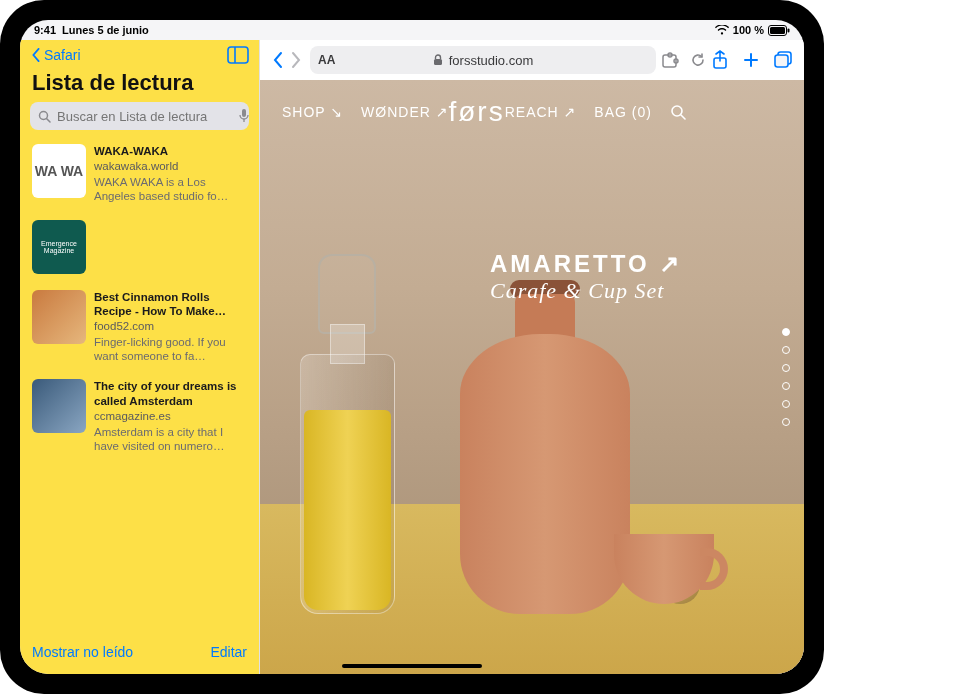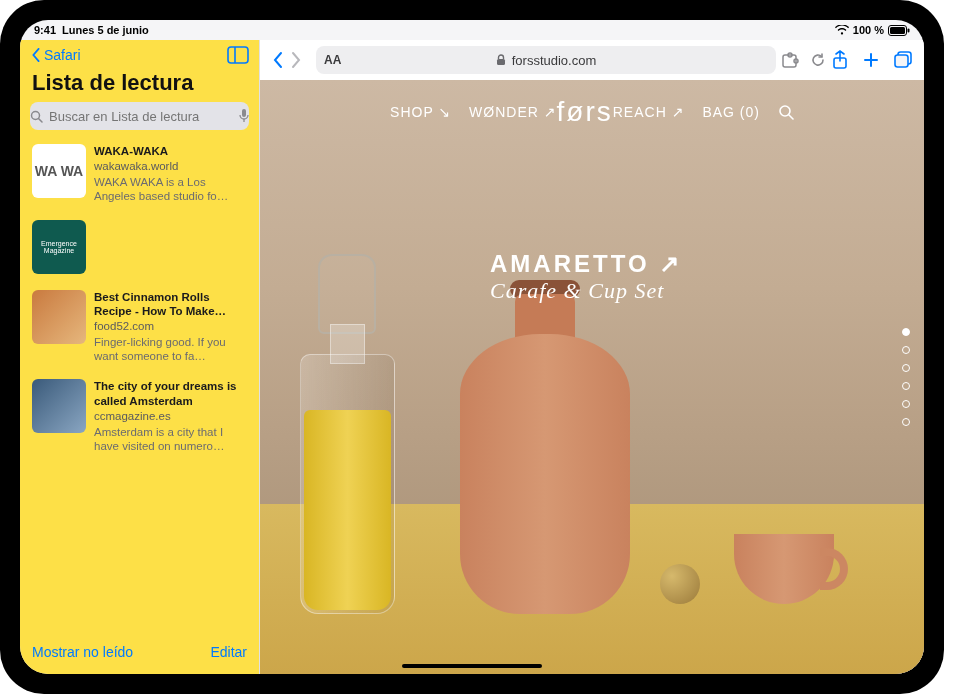--- a/index.html
+++ b/index.html
@@ -1,49 +1,49 @@
 <!DOCTYPE html>
 <html><head>
 <meta charset="utf-8">
 <style>
   * { box-sizing: border-box; margin: 0; padding: 0; }
   html, body { width: 960px; height: 694px; font-family: -apple-system, "Helvetica Neue", Arial, sans-serif; background:#fff; }
   .device {
-    width: 944px; height: 694px; background:#000; border-radius:44px; padding:20px; position:relative;
+    width: 824px; height: 694px; background:#000; border-radius:44px; padding:20px; position:relative;
   }
   .screen { width:100%; height:100%; background:#f5f5f7; border-radius:28px; overflow:hidden; position:relative; display:flex; flex-direction:column; }
   
   .statusbar { height:20px; display:flex; justify-content:space-between; align-items:center; font-size:11px; font-weight:600; padding:0 14px; color:#000; }
   .statusbar .right { display:flex; align-items:center; gap:4px; }
   .grabber { position:absolute; top:24px; left:50%; transform:translateX(-50%); color:#bbb; font-size:10px; letter-spacing:2px;}
   .content { flex:1; display:flex; min-height:0; }
   
   .sidebar { width:240px; background:#fde047; display:flex; flex-direction:column; border-right:1px solid #e0e0e4;}
   .sb-top { display:flex; align-items:center; justify-content:space-between; padding:6px 10px 2px 10px; }
   .sb-back { display:flex; align-items:center; gap:2px; color:#007aff; font-size:14px; }
   .sb-back svg { width:12px; height:14px; }
   .icon-btn { color:#007aff; display:flex; align-items:center; justify-content:center; }
   .sb-title { font-size:22px; font-weight:700; padding:4px 12px 6px 12px; color:#111;}
-  .search { margin:0 10px 6px 10px; background:#e3e3e8; border-radius:8px; height:28px; display:flex; align-items:center; padding:0 0; gap:6px; color:#8a8a8e; font-size:13px;}
+  .search { margin:0 10px 6px 10px; background:#e3e3e8; border-radius:8px; height:28px; display:flex; align-items:center; padding:0 8px; gap:6px; color:#8a8a8e; font-size:13px;}
   .search input { border:none; background:transparent; flex:1; font-size:13px; color:#8a8a8e; outline:none;}
   .list { flex:1; overflow:hidden; }
   .item { display:flex; gap:8px; padding:8px 12px; }
   .item.selected { background:#d8d8dc; }
   .thumb { width:54px; height:54px; border-radius:6px; background:#cfcfd4; flex-shrink:0; display:flex; align-items:center; justify-content:center; font-size:7px; color:#555; overflow:hidden;}
   .item-text { font-size:11.5px; line-height:1.25; color:#6b6b70; min-width:0;}
   .item-text .title { font-weight:700; color:#1a1a1d; display:-webkit-box; -webkit-line-clamp:2; -webkit-box-orient:vertical; overflow:hidden;}
   .item-text .site { color:#5a5a5f; margin:1px 0;}
   .item-text .desc { display:-webkit-box; -webkit-line-clamp:2; -webkit-box-orient:vertical; overflow:hidden;}
   .sb-footer { display:flex; justify-content:space-between; padding:10px 12px 14px 12px; font-size:14px; color:#007aff;}
   
   .main { flex:1; display:flex; flex-direction:column; background:#fff; min-width:0;}
   .toolbar { height:40px; display:flex; align-items:center; gap:6px; padding:0 10px;}
   .nav-arrows { display:flex; gap:2px; color:#b8b8bc;}
   .nav-arrows .active { color:#007aff;}
-  .urlbar { flex:1; height:28px; background:#eeeef0; border-radius:8px; display:flex; align-items:center; justify-content:center; gap:6px; font-size:13px; color:#3a3a3c; position:relative;margin-left:6px;}
+  .urlbar { flex:1; height:28px; background:#eeeef0; border-radius:8px; display:flex; align-items:center; justify-content:center; gap:6px; font-size:13px; color:#3a3a3c; position:relative;}
   .urlbar .aa { position:absolute; left:8px; color:#3a3a3c; font-size:12px; font-weight:600;}
   .tool-icons { display:flex; gap:14px; color:#007aff; align-items:center;}
   .tool-icons.gray { color:#8a8a8e; }
   .page { flex:1; position:relative; overflow:hidden; }
   .hero { position:absolute; inset:0; background: linear-gradient(180deg, #cdb9a4 0%, #c3ac93 35%, #b79f85 60%, #a08a6f 100%);}
   
   .cloth { position:absolute; left:0; right:0; bottom:0; height:170px; background:linear-gradient(180deg,#d8b95f 0%, #cca64a 100%); }
   .carafe { position:absolute; left:200px; bottom:60px; width:170px; height:320px; }
   .carafe .neck { position:absolute; top:0; left:55px; width:60px; height:50px; background:#c57b56; border-radius:8px 8px 0 0;}
   .carafe .lid { position:absolute; top:-14px; left:50px; width:70px; height:18px; background:#8a5238; border-radius:10px;}
@@ -51,21 +51,21 @@
   .cup { position:absolute; right:70px; bottom:70px; width:120px; height:80px;}
   .cup .bowl { position:absolute; left:0; bottom:0; width:100px; height:70px; background:linear-gradient(90deg,#c9825e,#d69873,#c9825e); border-radius:0 0 50px 50px;}
   .cup .handle { position:absolute; right:6px; bottom:14px; width:28px; height:42px; border:8px solid #cc8762; border-left:none; border-radius:0 24px 24px 0;}
   .bottle { position:absolute; left:40px; bottom:60px; width:95px; height:360px;}
   .bottle .glass { position:absolute; bottom:0; width:95px; height:260px; background:linear-gradient(90deg, rgba(255,255,255,0.2), rgba(0,0,0,0.05)); border-radius:10px 10px 18px 18px; border:1px solid rgba(255,255,255,0.4);}
   .bottle .oil { position:absolute; bottom:4px; left:4px; right:4px; height:200px; background:linear-gradient(90deg,#d9b624,#efd254,#d9b624); border-radius:6px 6px 14px 14px;}
   .bottle .label { position:absolute; bottom:20px; left:8px; right:8px; height:130px; background:#efe9d4; border-radius:3px; font-size:8px; color:#7a6a3a; display:flex; flex-direction:column; align-items:center; justify-content:flex-end; padding:6px; text-align:center; gap:2px;}
   .bottle .neck { position:absolute; top:70px; left:30px; width:35px; height:40px; background:rgba(255,255,255,0.25); border:1px solid rgba(255,255,255,0.4);}
   .bottle .cap { position:absolute; top:0; left:18px; width:58px; height:80px; border:2px solid #b9b0a2; border-radius:14px 14px 6px 6px; background:rgba(255,255,255,0.04);}
   .fruit { position:absolute; left:400px; bottom:70px; width:40px; height:40px; background:radial-gradient(circle at 30% 30%, #d6b96c, #9b7a3a); border-radius:50%;}
-  .site-nav { position:absolute; top:0; left:0; right:0; height:64px; display:flex; align-items:center; justify-content:center; padding:0 22px; color:#fff; font-size:14px; letter-spacing:1px;}
+  .site-nav { position:absolute; top:0; left:0; right:0; height:64px; display:flex; align-items:center; justify-content:flex-start; padding:0 22px; color:#fff; font-size:14px; letter-spacing:1px;}
   .site-nav .group { display:flex; gap:18px; align-items:center;}
   .logo { font-size:28px; font-weight:400; letter-spacing:2px;}
   .hero-text { position:absolute; top:170px; left:230px; color:#fff; }
   .hero-text .h1 { font-size:24px; letter-spacing:3px; font-weight:700;}
   .hero-text .h2 { font-size:22px; font-style:italic; font-family:Georgia, serif; letter-spacing:1px;}
   .dots { position:absolute; right:14px; top:50%; transform:translateY(-50%); display:flex; flex-direction:column; gap:10px;}
   .dot { width:8px; height:8px; border:1.5px solid #fff; border-radius:50%;}
   .dot.active { background:#fff;}
   .homebar { position:absolute; bottom:6px; left:50%; transform:translateX(-50%); width:140px; height:4px; background:#000; border-radius:3px;}
   svg { display:block; }

